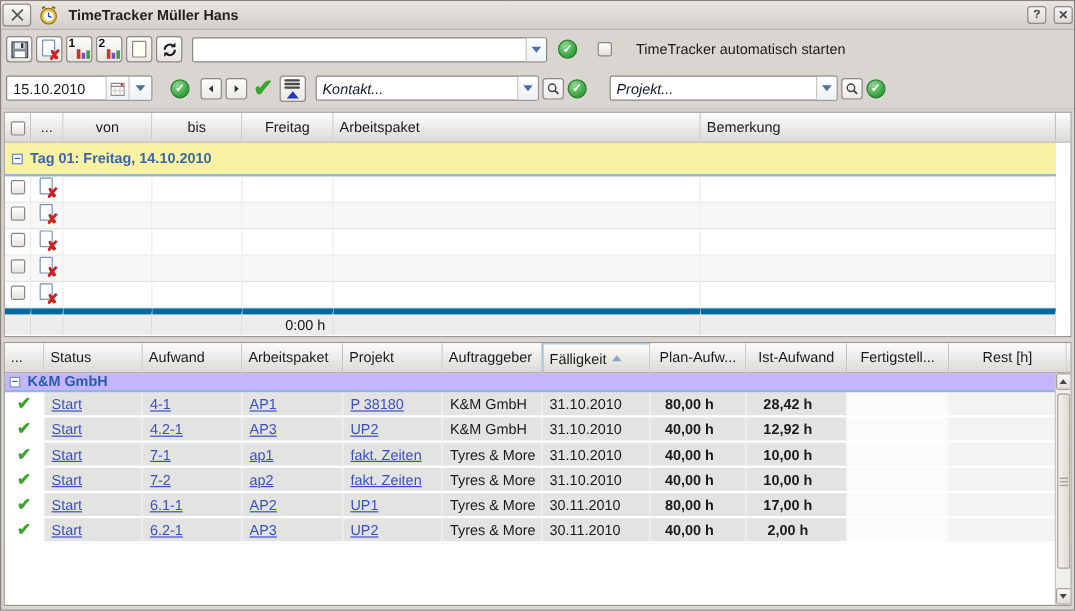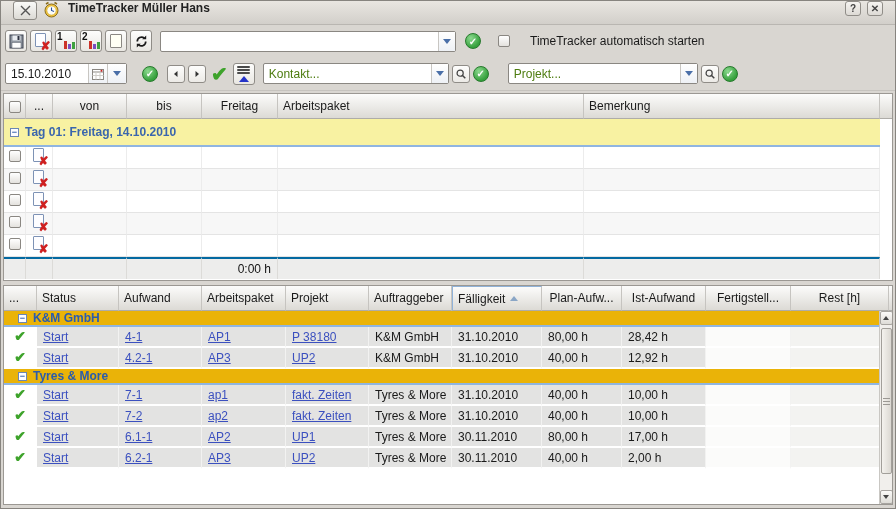--- a/index.html
+++ b/index.html
@@ -2,42 +2,42 @@
 <html><head>
 <meta charset="utf-8">
 <style>
   * { box-sizing: border-box; margin: 0; padding: 0; }
   html,body { width: 896px; height: 509px; overflow: hidden; }
   body { font-family: "Liberation Sans", sans-serif; font-size: 12px; color: #1a1a1a; background: #d9d6d1; }
 
   .window { width: 896px; height: 509px; border: 1px solid #87847f; background: #d9d6d1; display: flex; flex-direction: column; }
 
   
-  .titlebar { height: 24px; flex: none; display: flex; gap: 6px; padding: 0 12px;
+  .titlebar { height: 24px; flex: none; display: flex; align-items: center; gap: 6px; padding: 0 1px;
               background: linear-gradient(#e9e6e1, #d2cfca); border-bottom: 1px solid #b9b6b1; }
   .close-left { width: 24px; height: 19px; border: 1px solid #8d8a85; border-radius: 3px;
                 background: linear-gradient(#fafaf8, #dcdad5); display: flex; align-items: center; justify-content: center; cursor: default; }
   .close-left svg { display: block; }
   .title-text { font-weight: bold; font-size: 12px; color: #222; margin-left: 2px; }
   .titlebar .spacer { flex: 1; }
   .tb-mini { width: 16px; height: 15px; border: 1px solid #908d88; border-radius: 3px; background: linear-gradient(#f6f4f1, #dddad5);
              font-size: 10px; color: #444; display: flex; align-items: center; justify-content: center; font-weight: bold; }
 
   
   .toolbar { display: flex; align-items: center; padding: 0 4px; gap: 3px; flex: none; }
   .toolbar1 { height: 32px; }
   .toolbar2 { height: 34px; border-bottom: 1px solid #c6c3be; }
   .icon-btn { width: 22px; height: 22px; border: 1px solid #8f8c87; border-radius: 3px; background: linear-gradient(#fdfdfc,#e9e7e2);
               display: flex; align-items: center; justify-content: center; position: relative; }
   .mini-btn { width: 18px; height: 18px; border: 1px solid #8f8c87; border-radius: 3px; background: linear-gradient(#fdfdfc,#eceae6);
               display: flex; align-items: center; justify-content: center; }
 
   .combo { height: 21px; background: #fff; border: 1px solid #8a8782; border-radius: 2px; display: flex; align-items: center; }
   .combo-text { flex: 1; padding: 0 5px; font-size: 12px; color: #222; white-space: nowrap; overflow: hidden; }
-  .combo-text.placeholder { color: #4d7c0f; }
+  .combo-text.placeholder { color: #0f172a; font-style: italic; }
   .combo-btn { width: 17px; align-self: stretch; border-left: 1px solid #c8c6c2; display: flex; align-items: center; justify-content: center;
                background: linear-gradient(#ffffff,#eef1f5); }
   .tri-down { width: 0; height: 0; border-left: 4px solid transparent; border-right: 4px solid transparent; border-top: 5px solid #4a6fa8; }
   .tri-down.dark { border-top-color: #444; border-left-width: 3px; border-right-width: 3px; border-top-width: 4px; }
   .tri-up-s { width: 0; height: 0; border-left: 4px solid transparent; border-right: 4px solid transparent; border-bottom: 5px solid #8aa6c6; margin-left: 5px; }
   .tri-up.dark { width:0; height:0; border-left: 3px solid transparent; border-right: 3px solid transparent; border-bottom: 4px solid #444; }
 
   .ok-circle { width: 16px; height: 16px; border-radius: 50%; border: 1px solid #267a2c;
                background: radial-gradient(circle at 35% 30%, #8cd98f, #35a03c 70%); color: #fff; font-size: 10px; font-weight: bold;
                display: flex; align-items: center; justify-content: center; flex: none; }
@@ -84,31 +84,31 @@
   
   .day-row td { height: 28px; background: #f8f2a2; border-bottom: 2px solid #8fb5e1; padding: 0 6px; font-weight: bold; color: #3a66ad; white-space: nowrap; }
   .day-row td.filler { background: #fff; border-bottom: none; }
   .collapse-box { display: inline-block; width: 9px; height: 9px; border: 1px solid #6b86b4; background: #fdfdff; color: #3a66ad;
                   font-size: 9px; line-height: 7px; text-align: center; font-weight: bold; margin-right: 6px; vertical-align: 1px; }
   #time-rows td { height: 22px; border-right: 1px solid #ececec; border-bottom: 1px solid #e4e4e4; padding: 0 4px; }
   #time-rows td.filler { border-right: none; border-bottom: none; }
   #time-rows tr:nth-child(even) td { background: #f7f7f7; }
   #time-rows tr:nth-child(even) td.filler { background: #fff; }
   #time-rows td.cb-cell, tfoot td { text-align: center; vertical-align: middle; }
-  tfoot td { height: 22px; background: #ededec; border-right: 1px solid #dcdbd8; border-top: 2px solid #0369a1; }
+  tfoot td { height: 22px; background: #ededec; border-right: 1px solid #dcdbd8; border-top: 5px solid #0369a1; }
   tfoot td.filler { background: #fff; border-right: none; border-top: none; }
   tfoot td.total { text-align: right; padding-right: 6px; color: #111; }
 
   
-  .group-row td.gcell { height: 15px; background: #eab308; border-bottom: 2px solid #8fb5e1; padding: 0 14px; font-weight: bold; color: #2a5cad; white-space: nowrap; }
+  .group-row td.gcell { height: 15px; background: #c4b5fd; border-bottom: 2px solid #8fb5e1; padding: 0 4px; font-weight: bold; color: #2a5cad; white-space: nowrap; }
   .group-row td.filler { background: #fff; }
   .task-row td { height: 21px; background: #e3e3e2; border-bottom: 2px solid #fff; border-right: 1px solid #f2f2f1; padding: 0 6px; white-space: nowrap; overflow: hidden; }
   .task-row td.icon-cell { background: #fff; border-right: 1px solid #fff; text-align: center; padding: 0; }
   .task-row td.link { color: #3b50bf; text-decoration: underline; }
-  .task-row td.num { text-align: left; padding-right: 20px; }
+  .task-row td.num { text-align: center; padding-right: 20px; font-weight: bold; }
   .task-row td.cell-light { background: #fbfbfa; }
   .task-row td.cell-lighter { background: #f3f3f1; }
   .task-row td.filler { background: #fff; border-right: none; }
 
   
   .vscroll { position: absolute; top: 25px; right: 0; bottom: 0; width: 13px; background: #f1efec; border-left: 1px solid #c9c7c3;
              display: flex; flex-direction: column; align-items: center; }
   .sb-btn { width: 13px; height: 14px; background: linear-gradient(#fbfaf8,#dedcd7); border: 1px solid #a7a4a0; border-radius: 2px;
             display: flex; align-items: center; justify-content: center; flex: none; }
   .sb-thumb { width: 11px; height: 146px; margin-top: 3px; background: linear-gradient(90deg,#f4f2ee,#dbd8d2); border: 1px solid #a29f9a; border-radius: 2px;
@@ -432,24 +432,20 @@
     <td class="link">UP2</td>
     <td>K&amp;M GmbH</td>
     <td>31.10.2010</td>
     <td class="num">40,00 h</td>
     <td class="num">12,92 h</td>
     <td class="cell-light"></td>
     <td class="cell-lighter"></td>
     <td class="filler"></td>
   </tr>
 
-  <tr class="group-row">
-    <td class="gcell" colspan="11"><span class="collapse-box">−</span><span>Tyres &amp; More</span></td>
-    <td class="filler"></td>
-  </tr>
 
   <tr class="task-row">
     <td class="icon-cell"><span class="row-check">✔</span></td>
     <td class="link">Start</td>
     <td class="link">7-1</td>
     <td class="link">ap1</td>
     <td class="link">fakt. Zeiten</td>
     <td>Tyres &amp; More</td>
     <td>31.10.2010</td>
     <td class="num">40,00 h</td>

